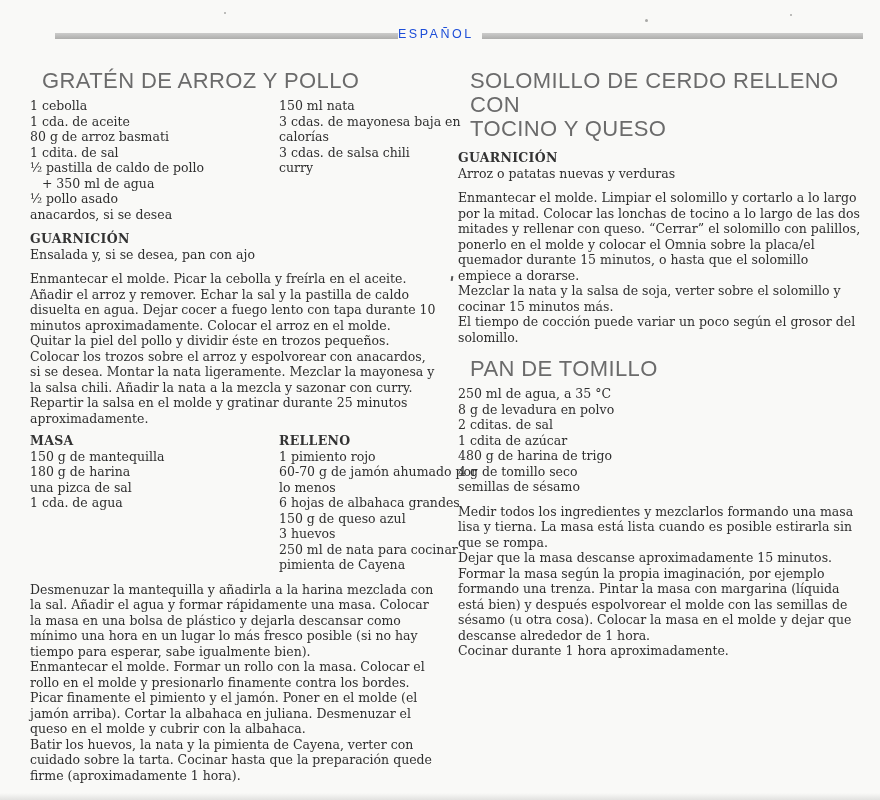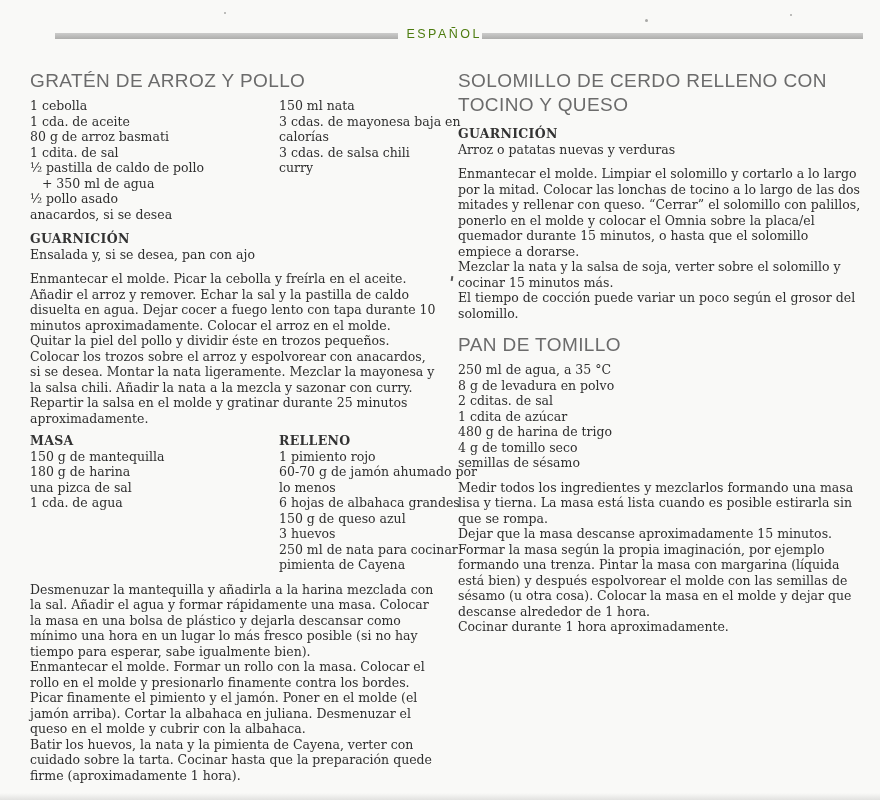--- a/index.html
+++ b/index.html
@@ -11,35 +11,35 @@
     -webkit-font-smoothing:antialiased;
   }
   .page{position:absolute;inset:0;}
   
   .rule{position:absolute;top:33px;height:6px;
         background:linear-gradient(#cncn, #b0b0ae);
         background:linear-gradient(#cccccb,#aeaeac);}
   .rule-left{left:55px;width:343px;}
   .rule-right{left:482px;width:381px;}
   .lang{
-    position:absolute;top:27px;left:398px;width:84px;text-align:right;
+    position:absolute;top:27px;left:398px;width:84px;text-align:left;
     font-family:"Liberation Sans",sans-serif;font-size:12.5px;
-    letter-spacing:2.5px;color:#4d7c0f;
+    letter-spacing:2.5px;color:#1d4ed8;
   }
   
   .col{position:absolute;top:69px;}
   #col-left{left:30px;width:410px;}
   #col-right{left:458px;width:407px;}
   section{display:block;}
   section + section{margin-top:7px;}
   #pan-section{margin-top:12px;}
   .title{
     font-family:"Liberation Sans",sans-serif;font-weight:400;
-    font-size:19px;line-height:24px;color:#6b6b6b;
-    letter-spacing:0.4px;margin:0 0 5px 0;white-space:pre-line;
+    font-size:22px;line-height:24px;color:#6b6b6b;
+    letter-spacing:0.4px;margin:0 0 5px 12px;white-space:pre-line;
   }
   .body-text{font-size:12.5px;line-height:15.5px;white-space:pre-line;}
   .subhead{
     font-size:12.5px;line-height:15.5px;font-weight:bold;
     letter-spacing:0.3px;color:#333;
   }
   .ing-row{display:flex;gap:42px;}
   .ing-c1{width:207px;flex:0 0 207px;}
   .ing-c2{width:203px;flex:0 0 203px;}
   .block{margin-top:9px;}

